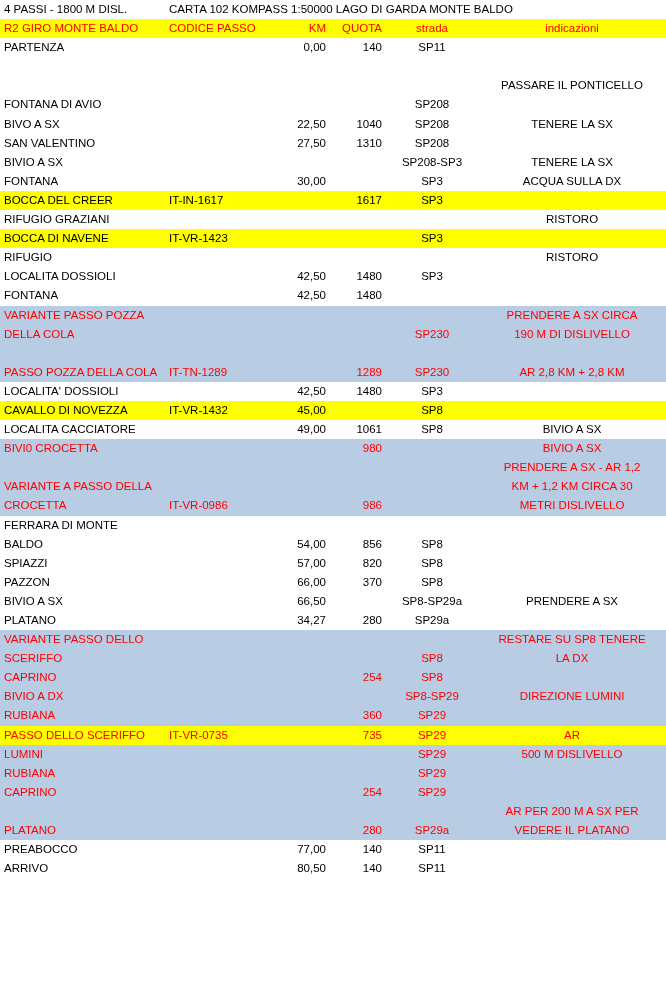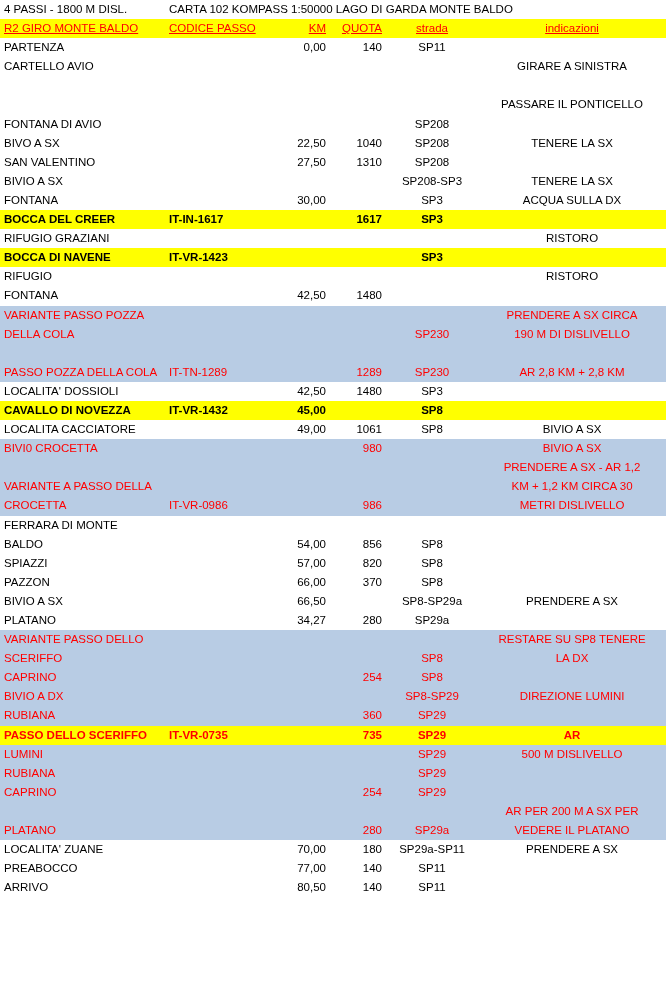--- a/index.html
+++ b/index.html
@@ -40,25 +40,25 @@
   col.c4 { width: 92px; }
   col.c5 { width: 188px; }
 
   .t-left   { text-align: left; }
   .t-right  { text-align: right; }
   .t-center { text-align: center; }
 
   .red  { color: #ff0000; }
   .blk  { color: #000000; }
 
-  .bg-yellow { background: #ffff00; font-weight: bold; }
+  .bg-yellow { background: #ffff00; }
   .bg-blue   { background: #b8cce4; }
   .bg-white  { background: #ffffff; }
 
-  .hdr-row td { font-weight: normal; text-decoration: underline; }
+  .hdr-row td { font-weight: normal; }
 </style>
 </head>
 <body>
 
 <div class="sheet">
   <table class="grid">
     <colgroup>
       <col class="c0">
         <col class="c1">
         <col class="c2">
@@ -81,28 +81,20 @@
       </tr>
     <tr>
           <td class="t-left bg-white blk">PARTENZA</td>
           <td class="t-left bg-white blk"></td>
           <td class="t-right bg-white blk">0,00</td>
           <td class="t-right bg-white blk">140</td>
           <td class="t-center bg-white blk">SP11</td>
           <td class="t-center bg-white blk"></td>
         </tr>
         <tr>
-          <td class="t-left bg-white blk">CARTELLO AVIO</td>
-          <td class="t-left bg-white blk"></td>
-          <td class="t-right bg-white blk"></td>
-          <td class="t-right bg-white blk"></td>
-          <td class="t-center bg-white blk"></td>
-          <td class="t-center bg-white blk">GIRARE A SINISTRA</td>
-        </tr>
-        <tr>
           <td class="t-left bg-white blk"></td>
           <td class="t-left bg-white blk"></td>
           <td class="t-right bg-white blk"></td>
           <td class="t-right bg-white blk"></td>
           <td class="t-center bg-white blk"></td>
           <td class="t-center bg-white blk"></td>
         </tr>
         <tr>
           <td class="t-left bg-white blk"></td>
           <td class="t-left bg-white blk"></td>
@@ -177,20 +169,28 @@
         </tr>
         <tr>
           <td class="t-left bg-white blk">RIFUGIO</td>
           <td class="t-left bg-white blk"></td>
           <td class="t-right bg-white blk"></td>
           <td class="t-right bg-white blk"></td>
           <td class="t-center bg-white blk"></td>
           <td class="t-center bg-white blk">RISTORO</td>
         </tr>
         <tr>
+          <td class="t-left bg-white blk">LOCALITA DOSSIOLI</td>
+          <td class="t-left bg-white blk"></td>
+          <td class="t-right bg-white blk">42,50</td>
+          <td class="t-right bg-white blk">1480</td>
+          <td class="t-center bg-white blk">SP3</td>
+          <td class="t-center bg-white blk"></td>
+        </tr>
+        <tr>
           <td class="t-left bg-white blk">FONTANA</td>
           <td class="t-left bg-white blk"></td>
           <td class="t-right bg-white blk">42,50</td>
           <td class="t-right bg-white blk">1480</td>
           <td class="t-center bg-white blk"></td>
           <td class="t-center bg-white blk"></td>
         </tr>
         <tr>
           <td class="t-left bg-blue red">VARIANTE PASSO POZZA</td>
           <td class="t-left bg-blue red"></td>
@@ -409,28 +409,20 @@
         </tr>
         <tr>
           <td class="t-left bg-blue red">PLATANO</td>
           <td class="t-left bg-blue red"></td>
           <td class="t-right bg-blue red"></td>
           <td class="t-right bg-blue red">280</td>
           <td class="t-center bg-blue red">SP29a</td>
           <td class="t-center bg-blue red">VEDERE IL PLATANO</td>
         </tr>
         <tr>
-          <td class="t-left bg-white blk">LOCALITA' ZUANE</td>
-          <td class="t-left bg-white blk"></td>
-          <td class="t-right bg-white blk">70,00</td>
-          <td class="t-right bg-white blk">180</td>
-          <td class="t-center bg-white blk">SP29a-SP11</td>
-          <td class="t-center bg-white blk">PRENDERE A SX</td>
-        </tr>
-        <tr>
           <td class="t-left bg-white blk">PREABOCCO</td>
           <td class="t-left bg-white blk"></td>
           <td class="t-right bg-white blk">77,00</td>
           <td class="t-right bg-white blk">140</td>
           <td class="t-center bg-white blk">SP11</td>
           <td class="t-center bg-white blk"></td>
         </tr>
         <tr>
           <td class="t-left bg-white blk">ARRIVO</td>
           <td class="t-left bg-white blk"></td>

